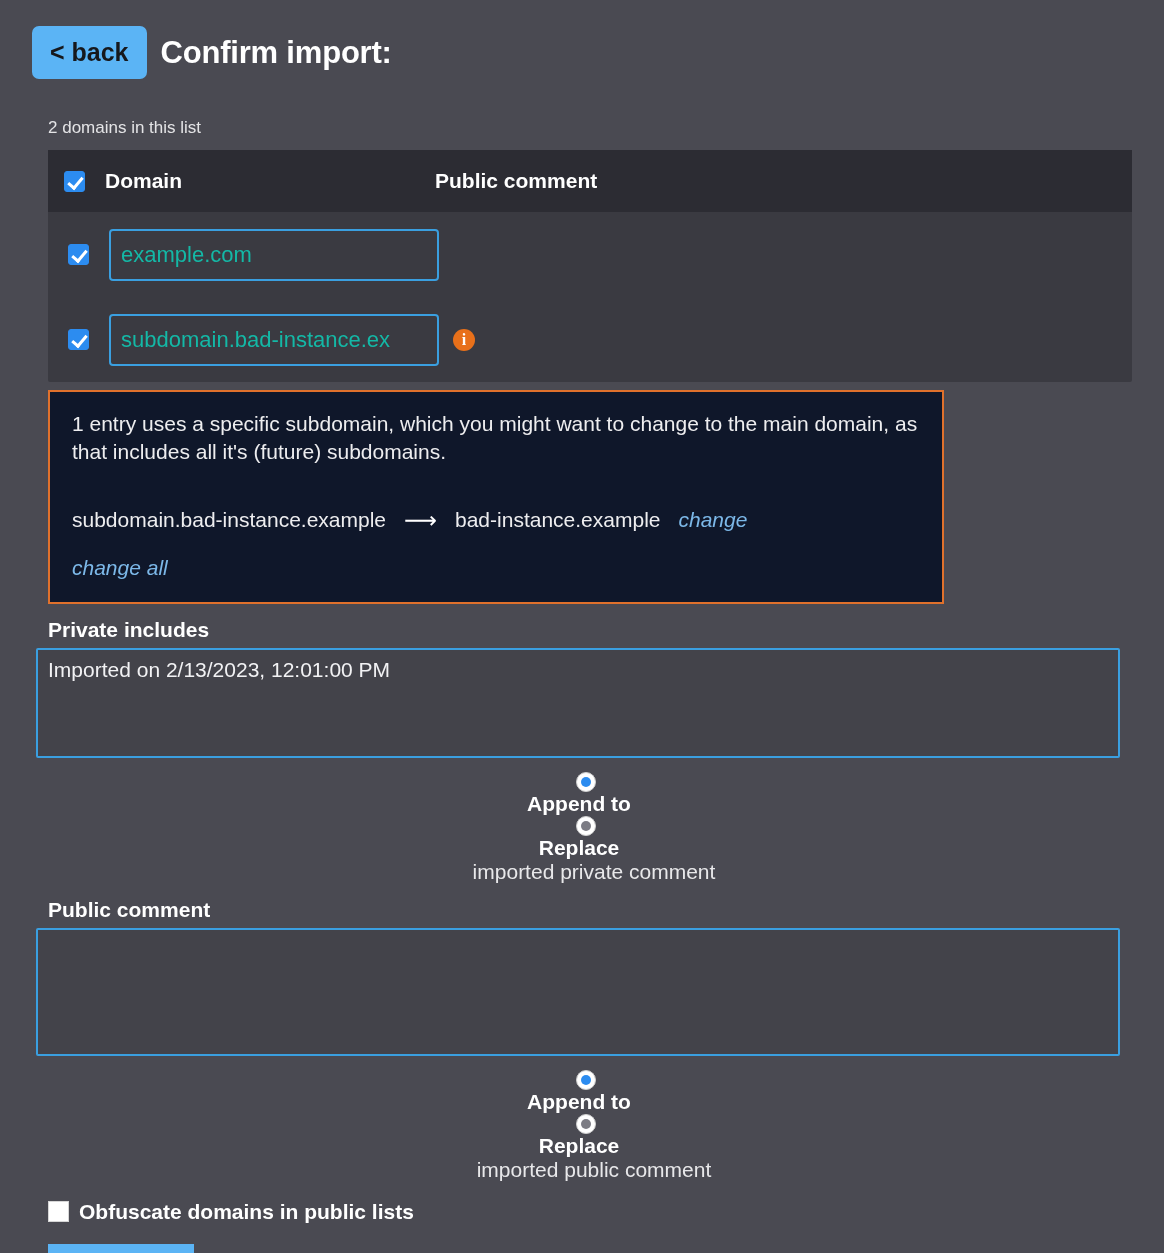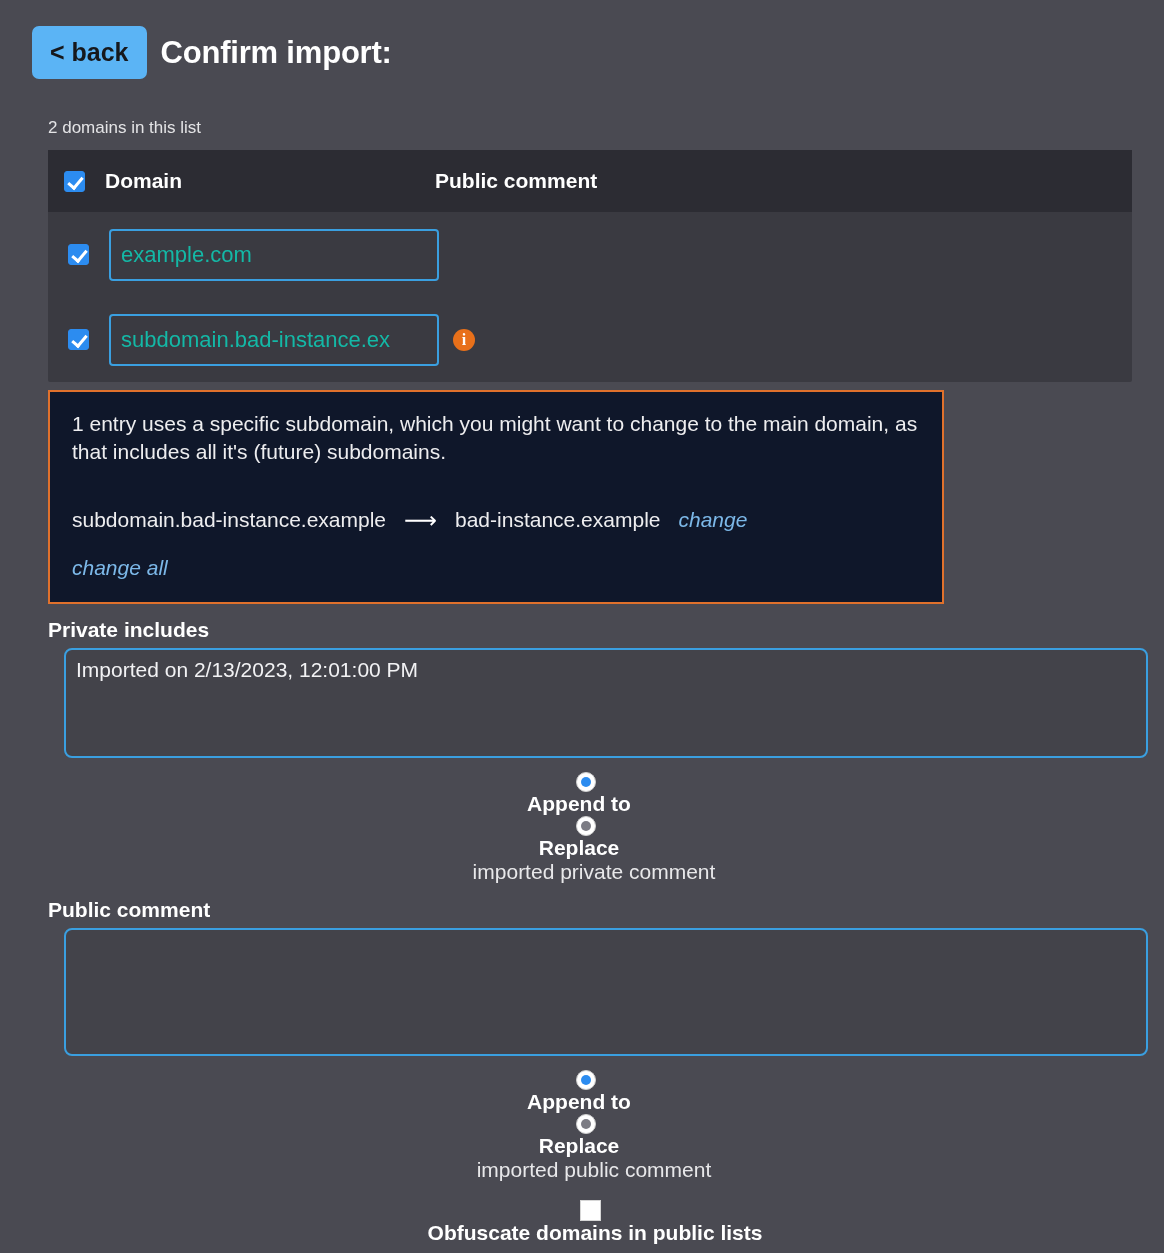--- a/index.html
+++ b/index.html
@@ -166,25 +166,25 @@
 
   
   .field-label {
     font-size: 21px;
     font-weight: bold;
     color: #ffffff;
     margin: 14px 0 6px 16px;
   }
   .ta {
     display: block;
-    margin-left: 32px;
+    margin-left: 4px;
     width: 1084px;
     background: #43434a;
     border: 2px solid #3a9fe0;
-    border-radius: 8px;
+    border-radius: 2px;
     color: #f2f2f4;
     font-size: 21px;
     padding: 8px 10px;
     font-family: "Liberation Sans", sans-serif;
     resize: none;
   }
   .ta.private { height: 110px; }
   .ta.public { height: 128px; }
 
   .radio-row {
@@ -232,21 +232,20 @@
   .radio-suffix {
     font-size: 21px;
     color: #e8e8ea;
     margin-left: 8px;
   }
 
   .obf-row {
     display: flex;
     align-items: center;
     margin: 18px 0 0 16px;
-    flex-direction: column;
   }
   .obf-label {
     font-size: 21px;
     font-weight: bold;
     color: #ffffff;
     margin-left: 10px;
   }
   .import-btn {
     margin: 20px 0 0 16px;
     background: #5bb4f5;

